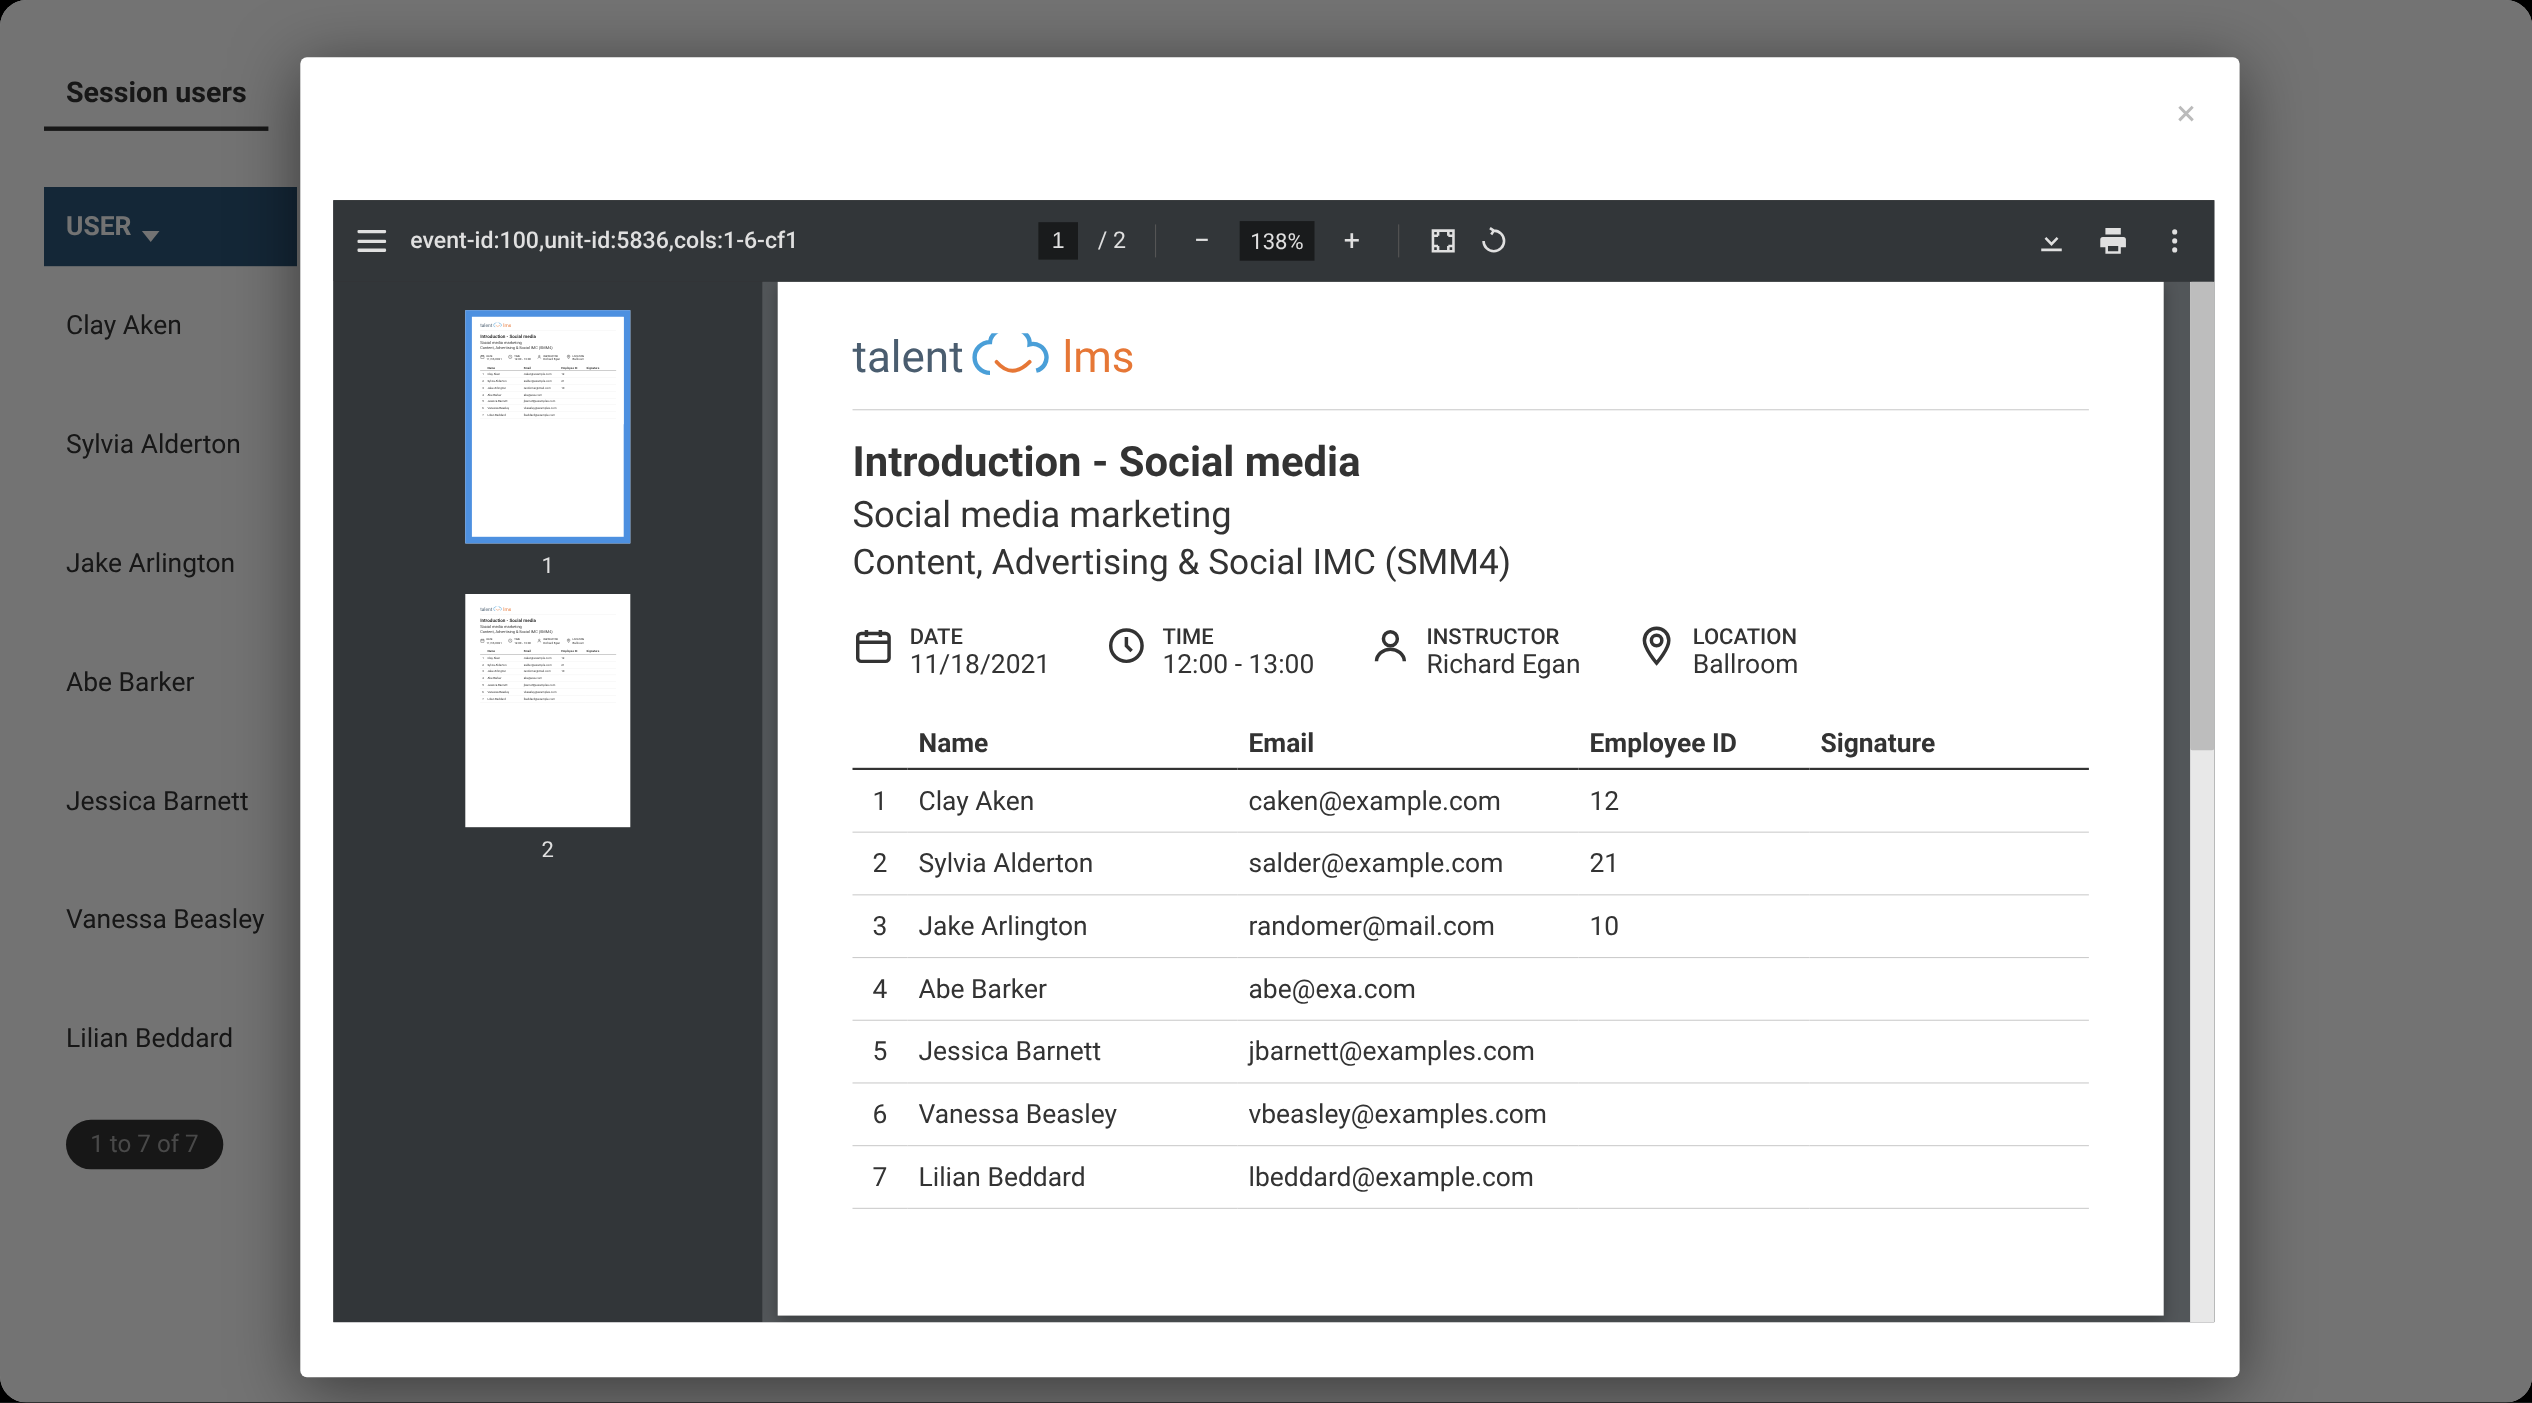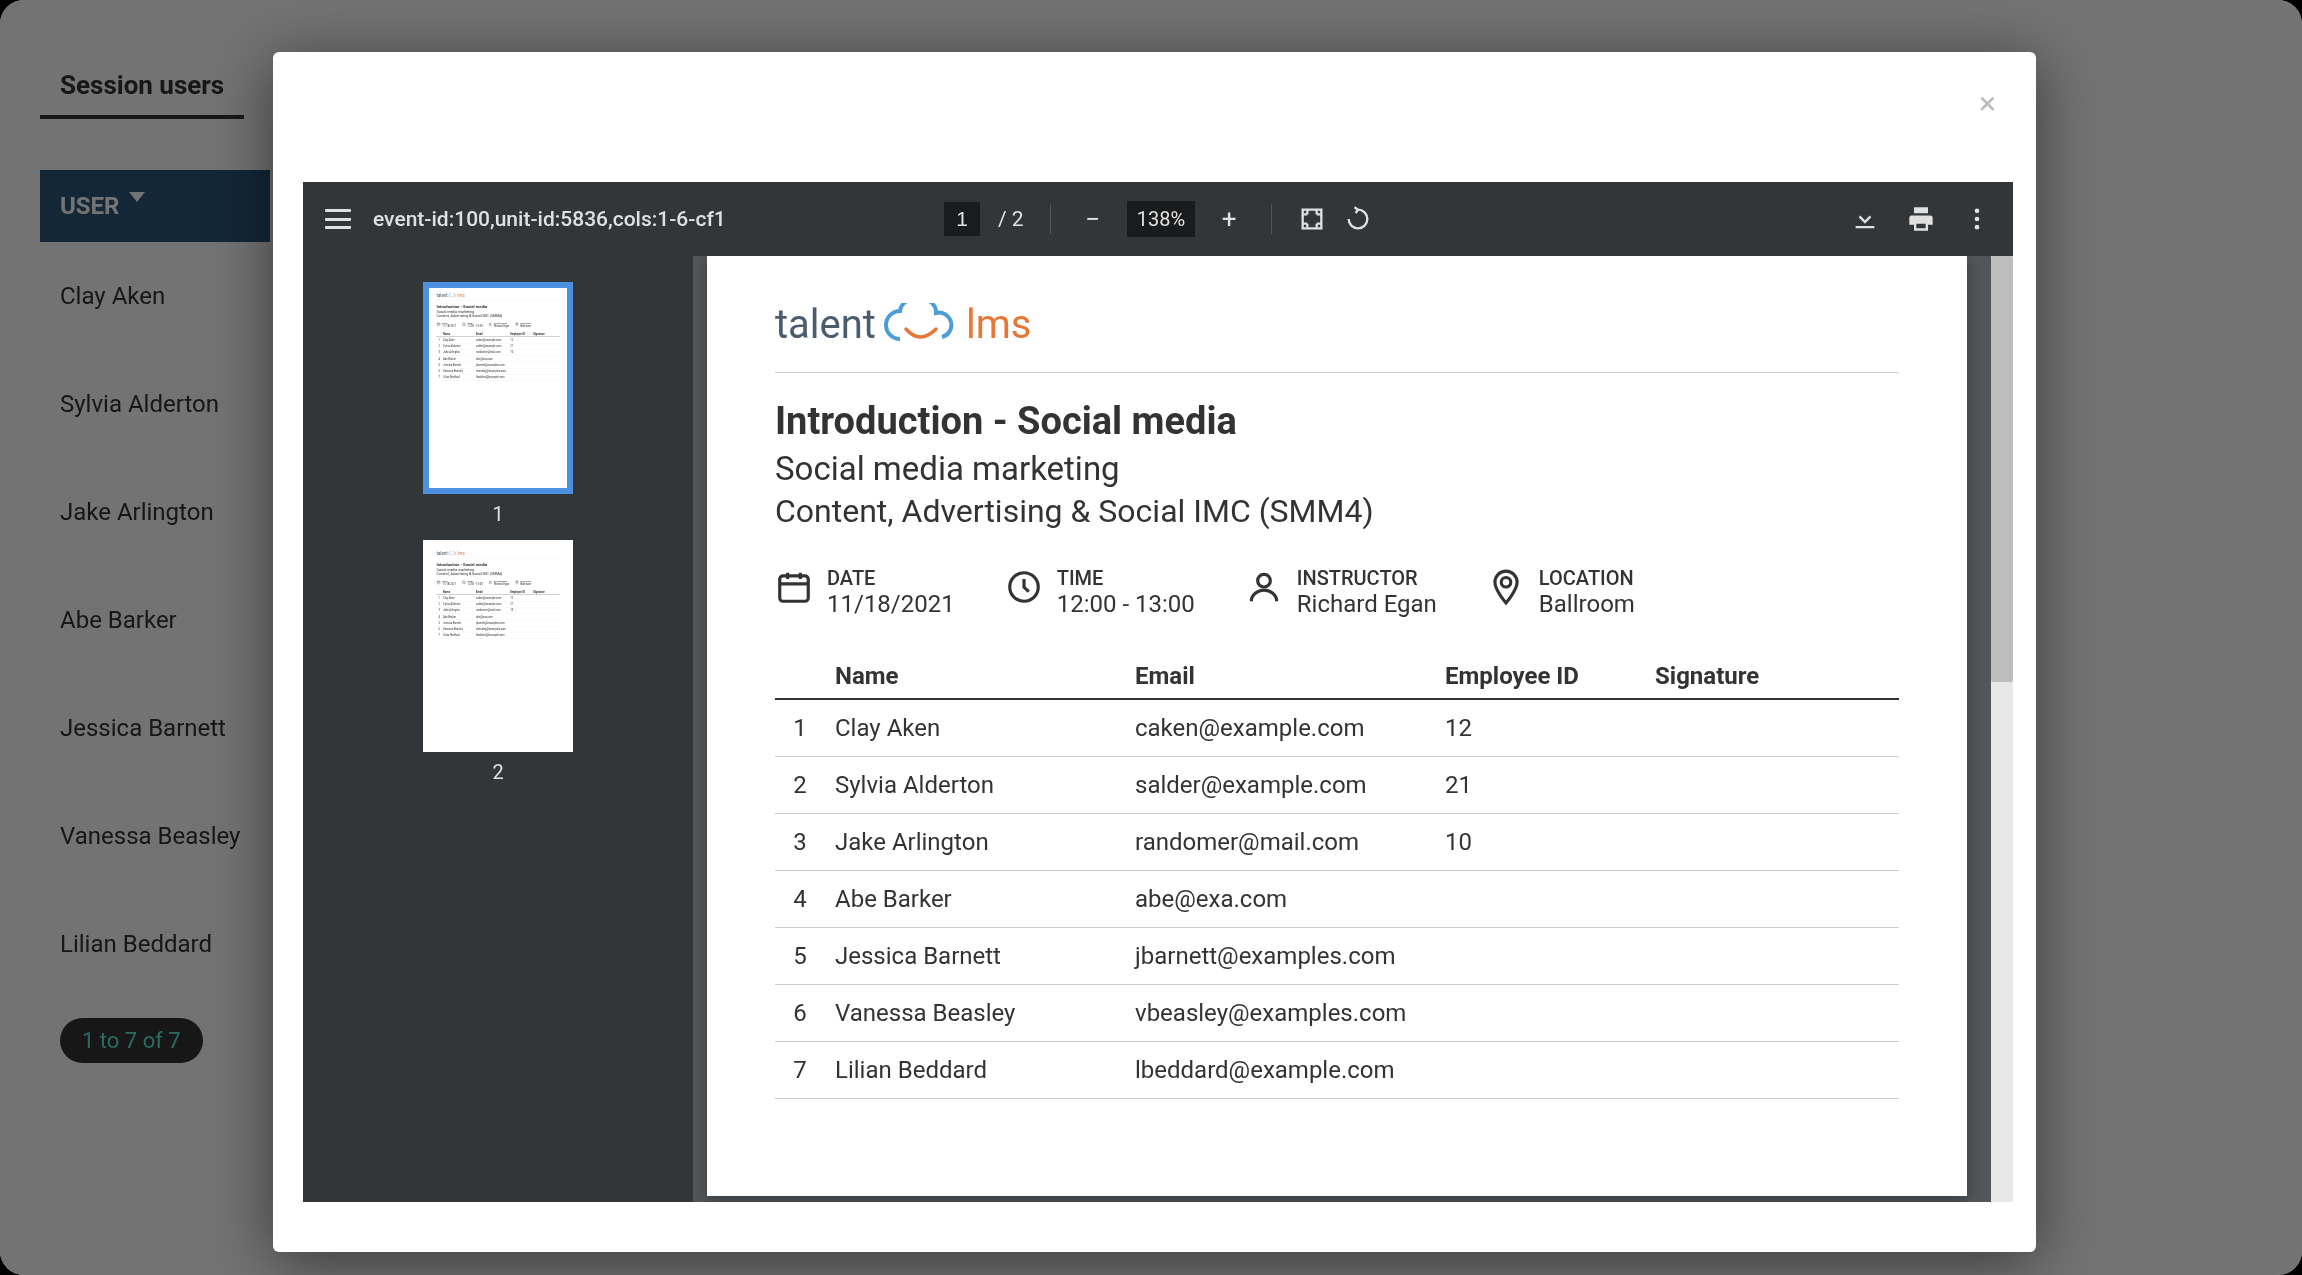--- a/index.html
+++ b/index.html
@@ -49,34 +49,34 @@
       left: 40px;
       width: 230px;
     }
     .bg-user-header {
       background: #2d587a;
       color: #fff;
       font-size: 24px;
       font-weight: 700;
       padding: 22px 20px;
       display: flex;
-      align-items: flex-start;
+      align-items: flex-end;
       gap: 10px;
     }
     .bg-user-row {
       font-size: 24px;
       color: #333;
       padding: 40px 20px;
     }
     .bg-pagination {
       display: inline-block;
       margin: 20px 20px;
       padding: 10px 22px;
       background: #333;
-      color: #5eead4;
+      color: #a3a3a3;
       font-size: 22px;
       border-radius: 30px;
     }
     .dark-overlay {
       position: absolute;
       top: 0;
       left: 0;
       width: 100%;
       height: 100%;
       background: rgba(0,0,0,0.55);

